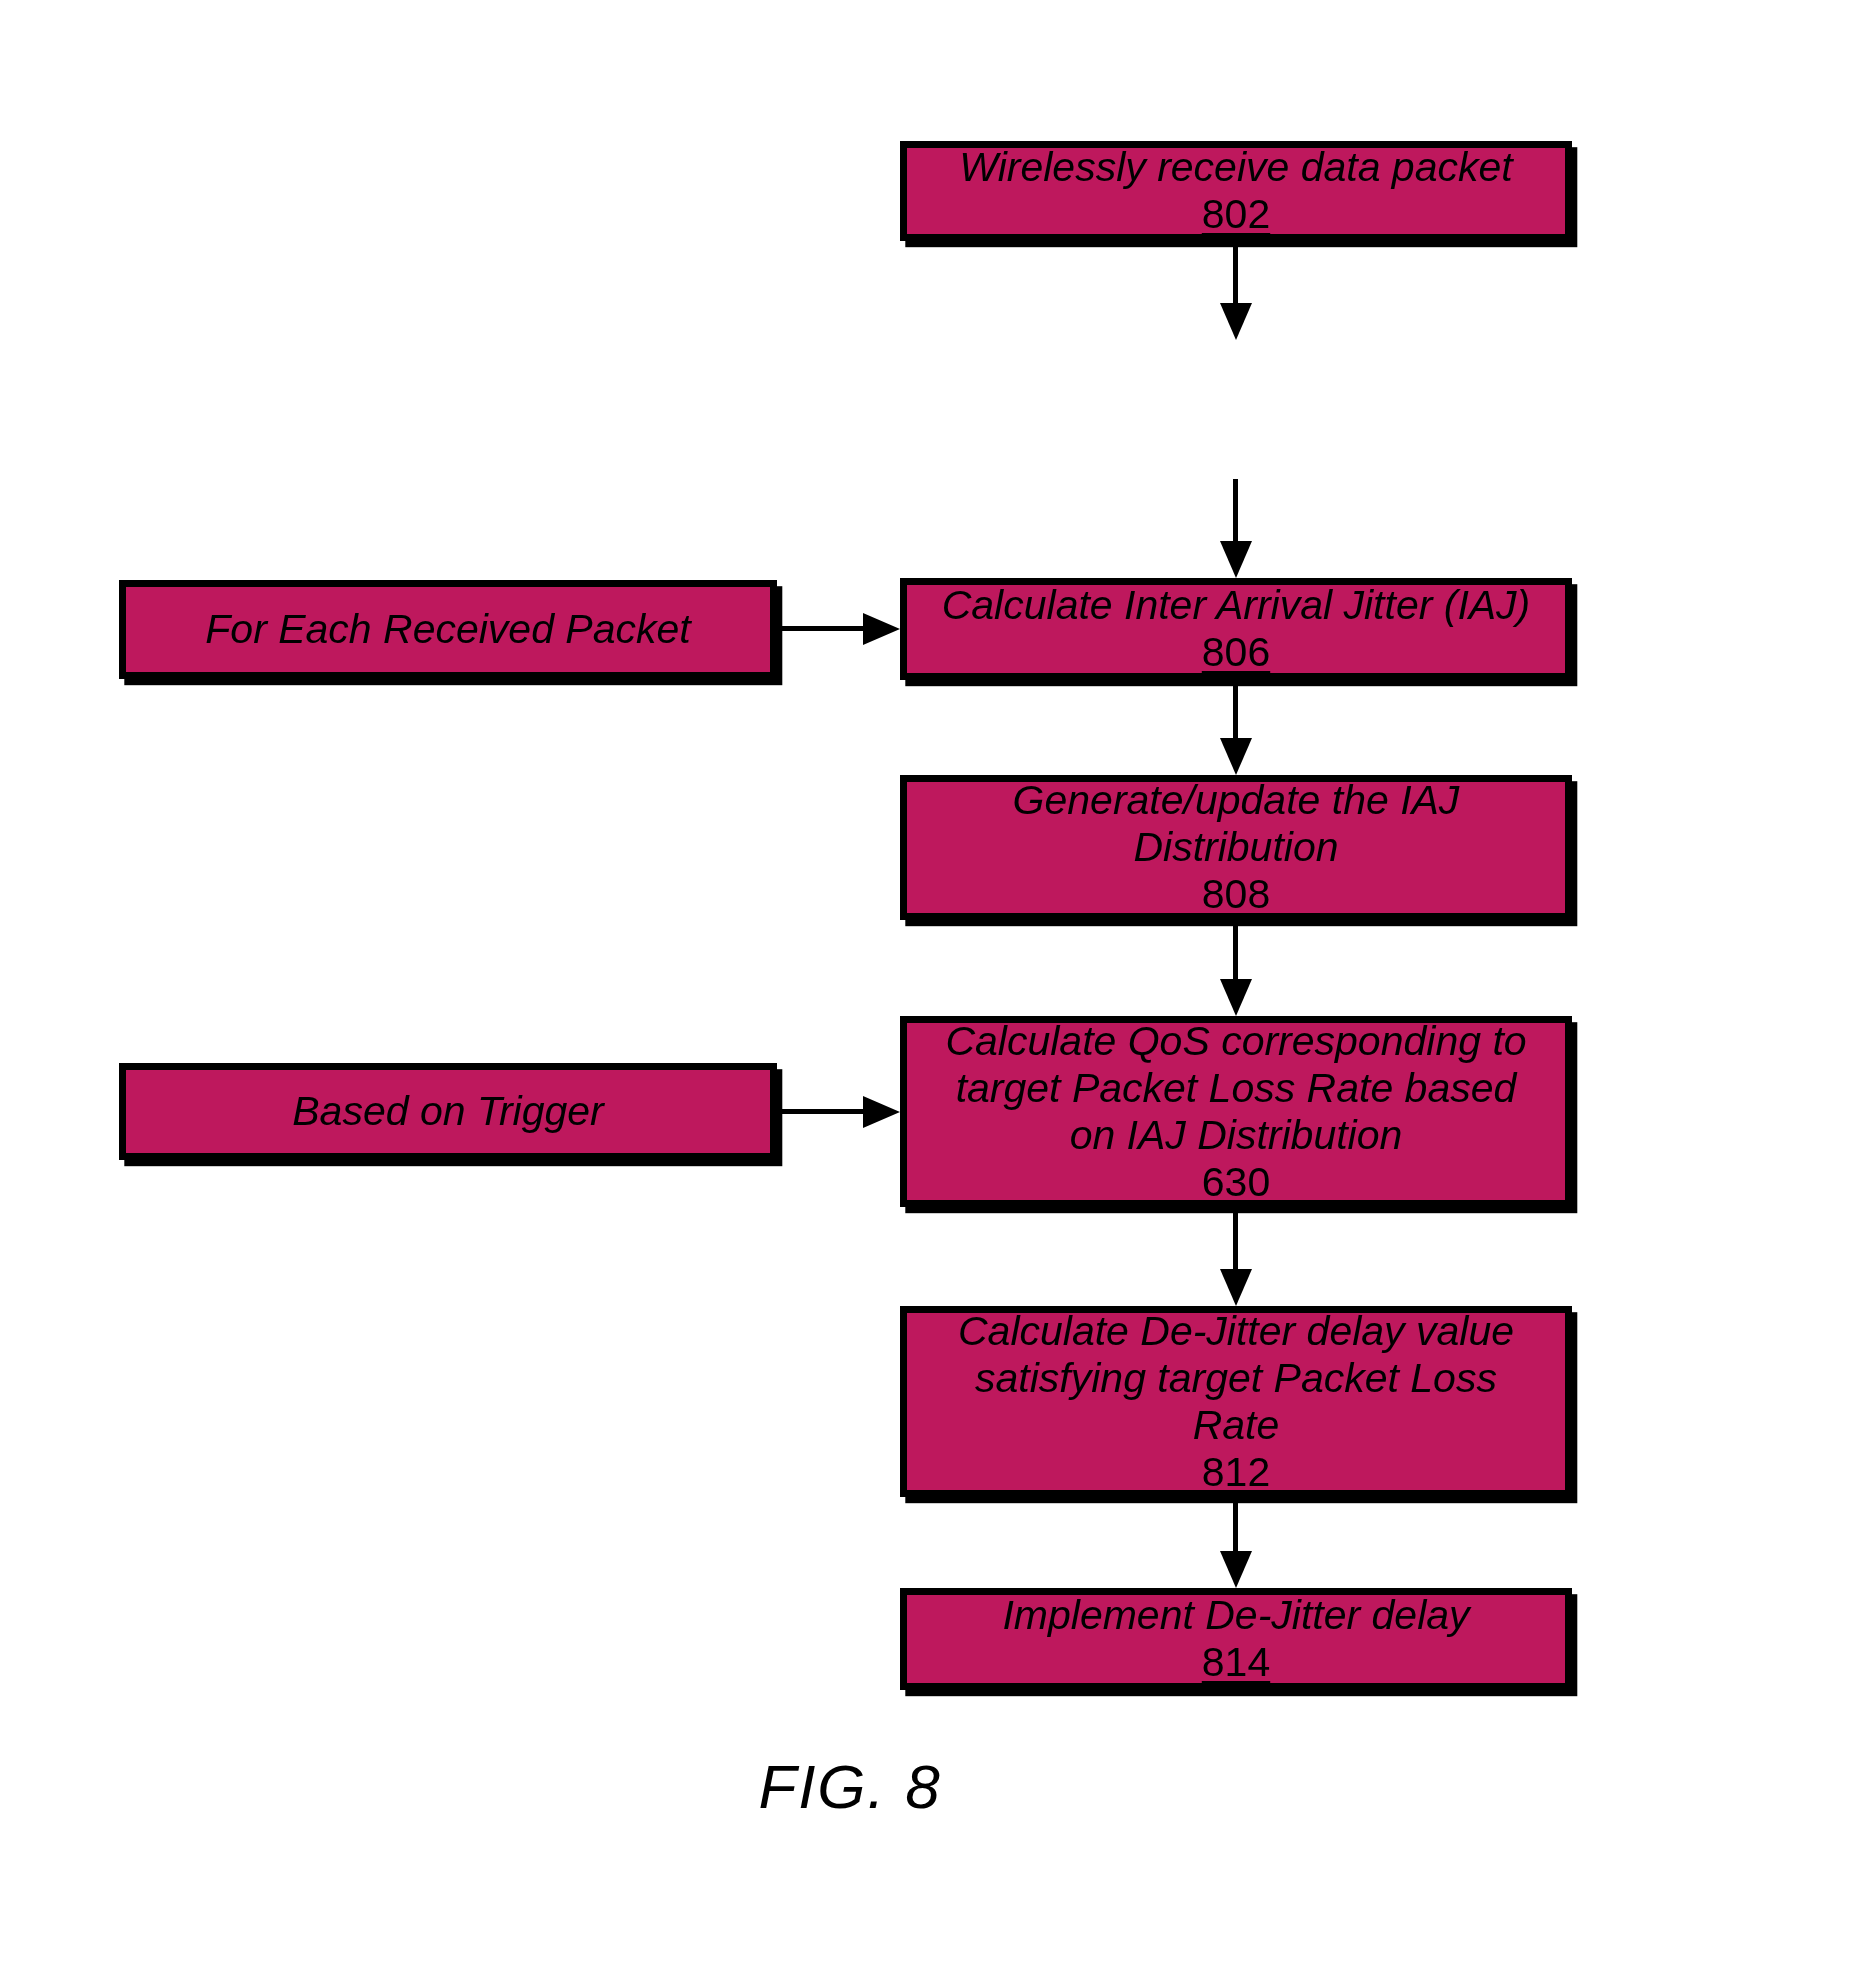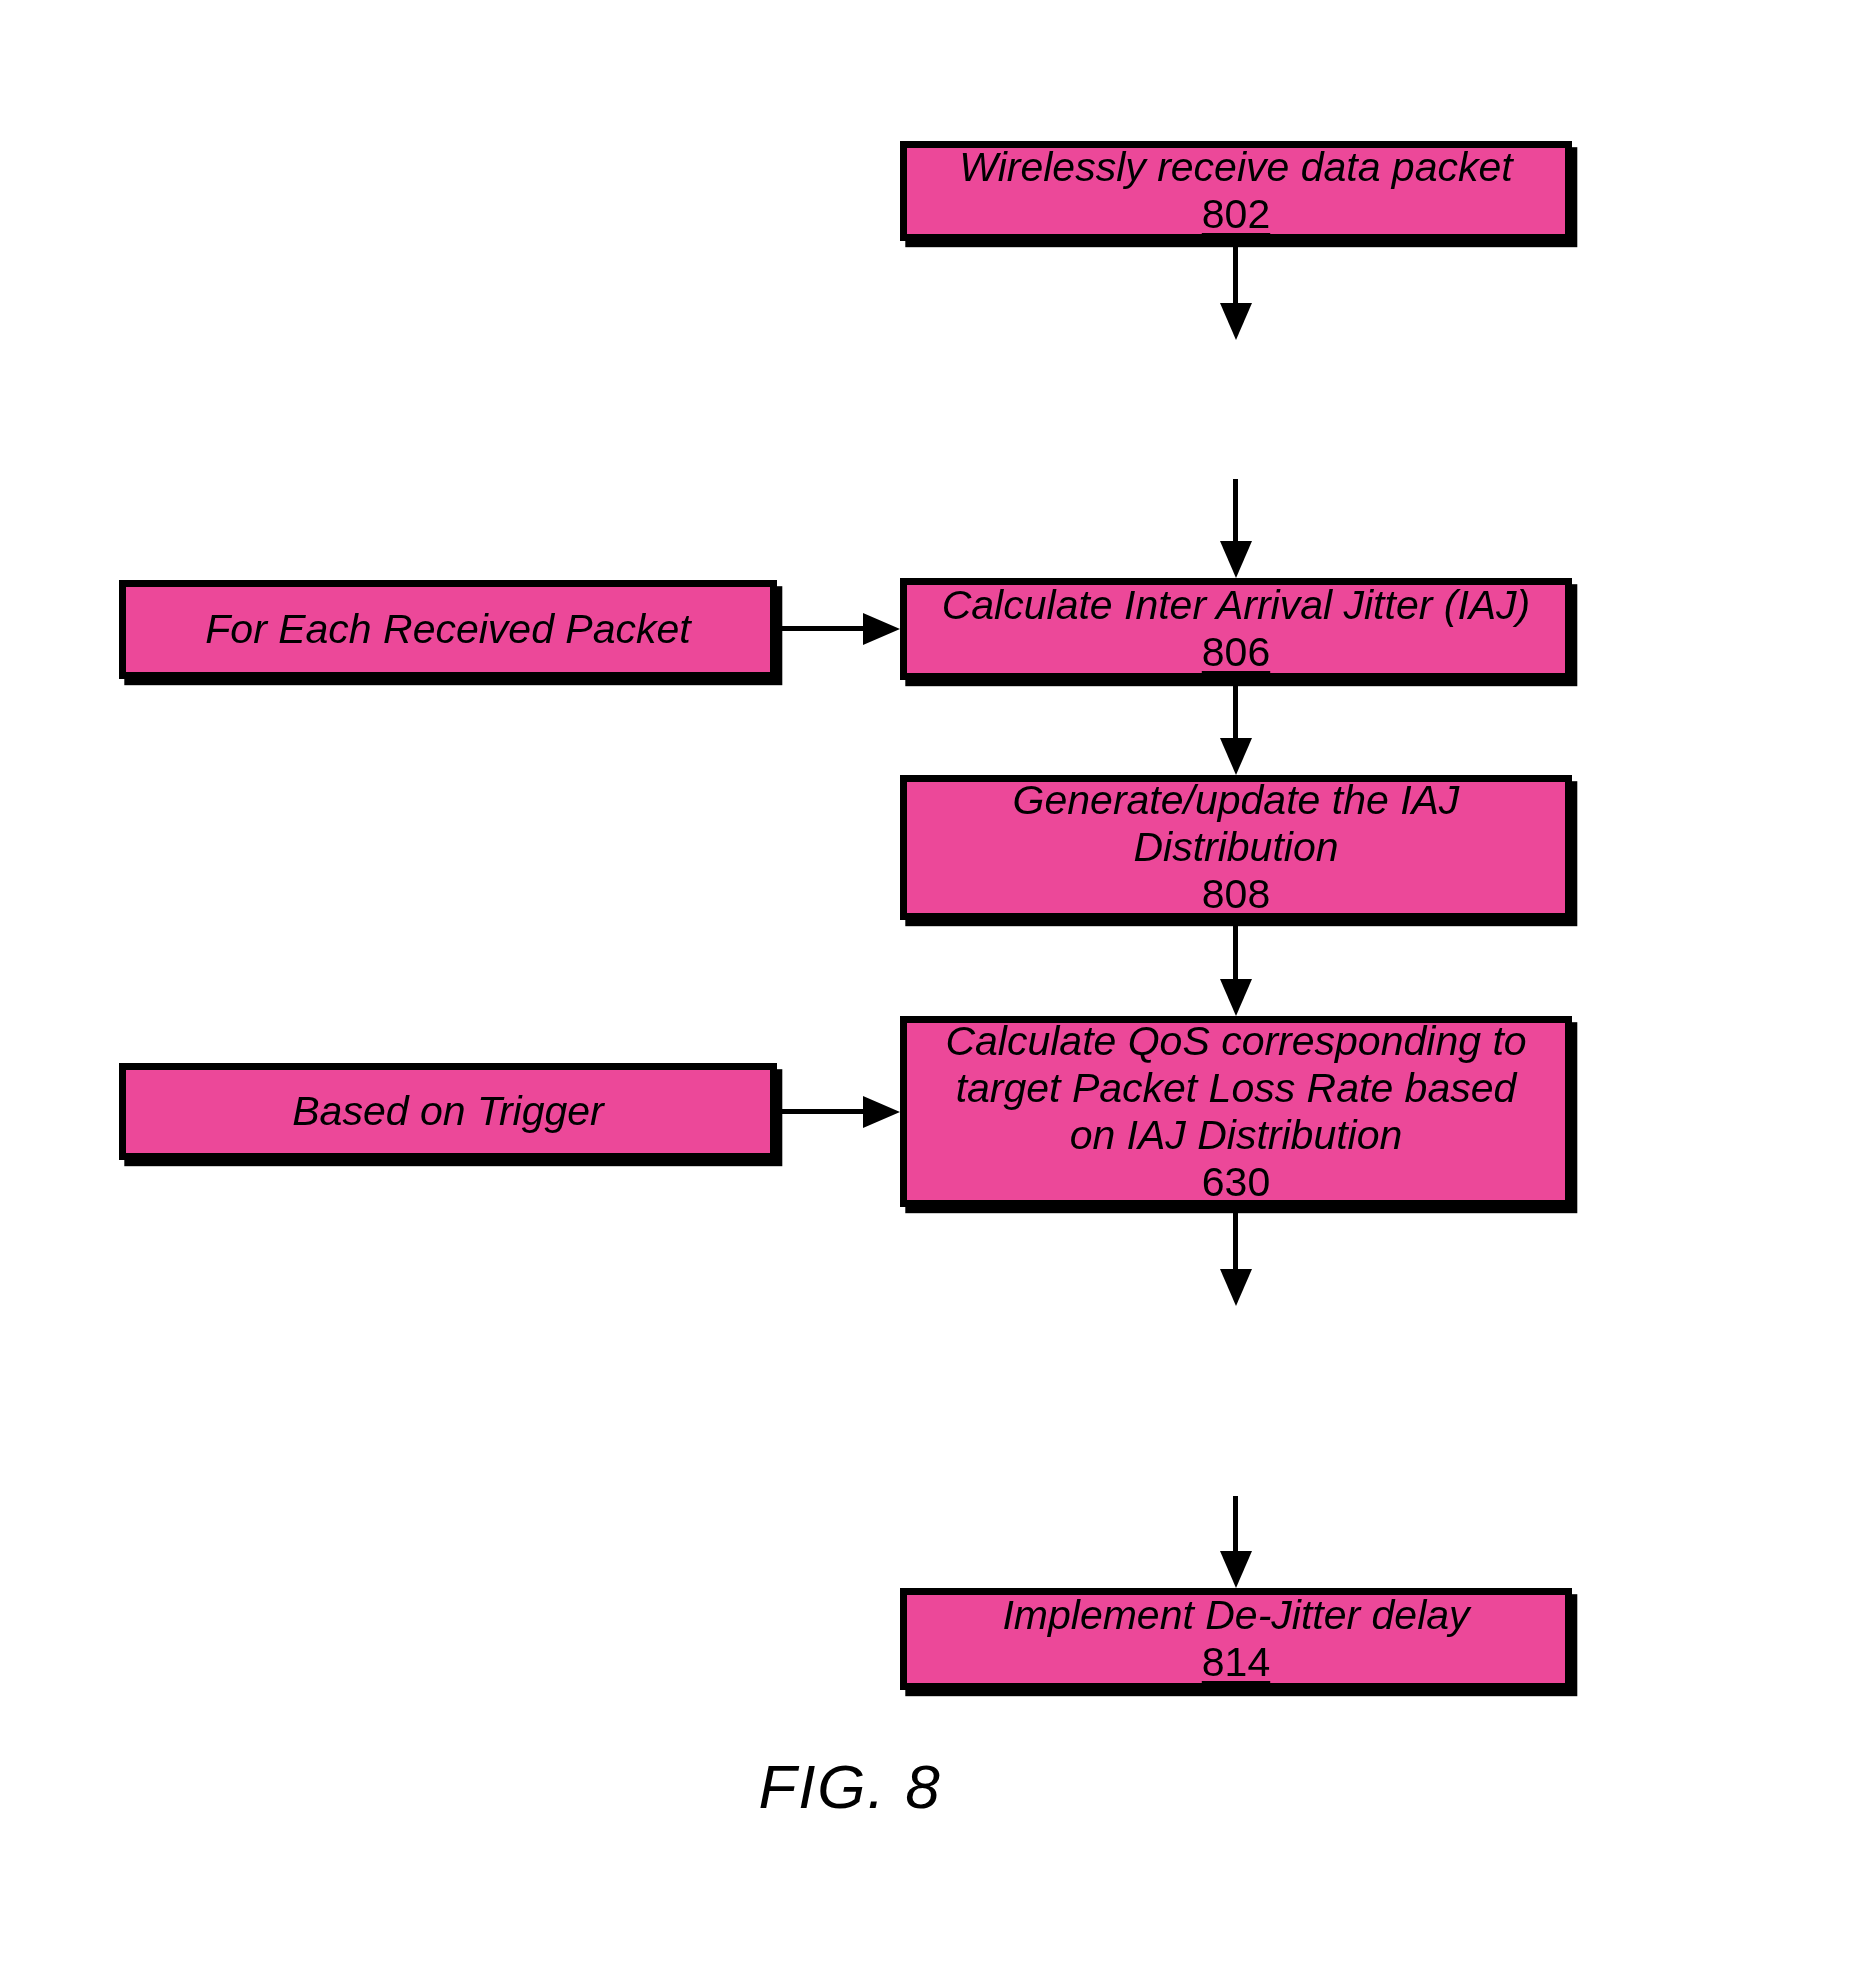--- a/index.html
+++ b/index.html
@@ -12,21 +12,21 @@
     width: 1852px;
     height: 1987px;
     background: #ffffff;
     font-family: "Liberation Sans", sans-serif;
     color: #000000;
   }
   .box {
     position: absolute;
     box-sizing: border-box;
     border: 7px solid #000000;
-    background: #ec4899;
+    background: #be185d;
     box-shadow: 5.3px 6.2px 0 #000000;
     display: flex;
     flex-direction: column;
     align-items: center;
     justify-content: center;
     text-align: center;
   }
   .box-label {
     font-style: italic;
     font-size: 41px;
@@ -95,20 +95,26 @@
     <div class="box-ref">808</div>
   </div>
 
   <div class="box" style="left:900px; top:1016px; width:672px; height:191px;">
     <div class="box-label">Calculate QoS corresponding to
 target Packet Loss Rate based
 on IAJ Distribution</div>
     <div class="box-ref">630</div>
   </div>
 
+  <div class="box" style="left:900px; top:1306px; width:672px; height:191px;">
+    <div class="box-label">Calculate De-Jitter delay value
+satisfying target Packet Loss
+Rate</div>
+    <div class="box-ref">812</div>
+  </div>
 
   <div class="box" style="left:900px; top:1588px; width:672px; height:102px;">
     <div class="box-label">Implement De-Jitter delay</div>
     <div class="box-ref">814</div>
   </div>
 
   <div class="box" style="left:119px; top:580px; width:658px; height:99px;">
     <div class="box-label">For Each Received Packet</div>
   </div>
 

